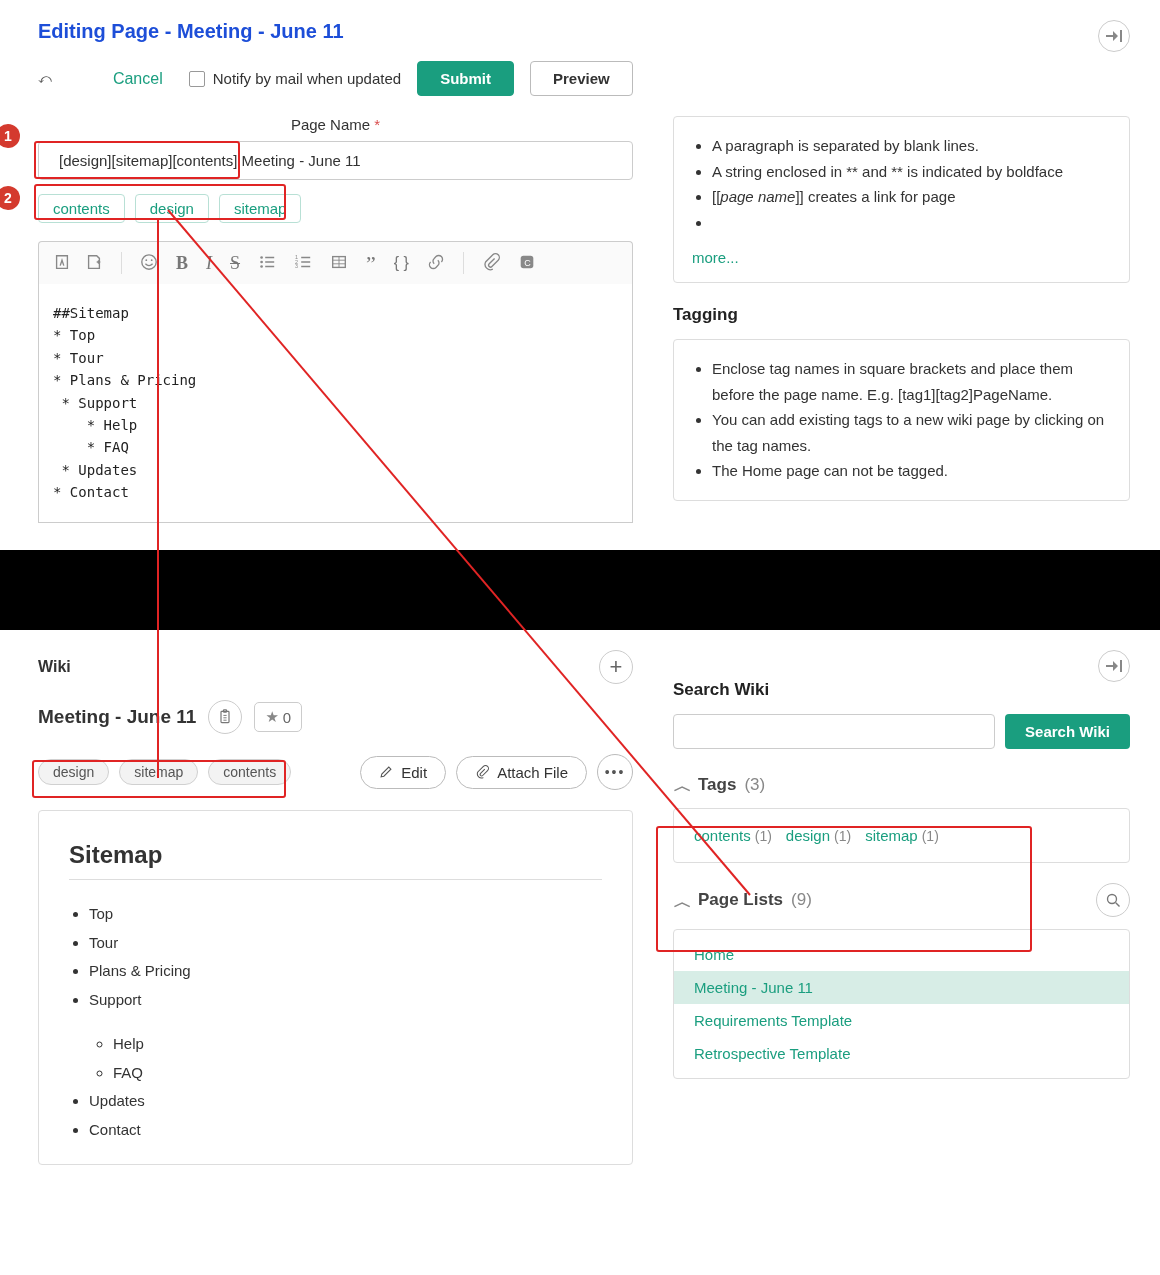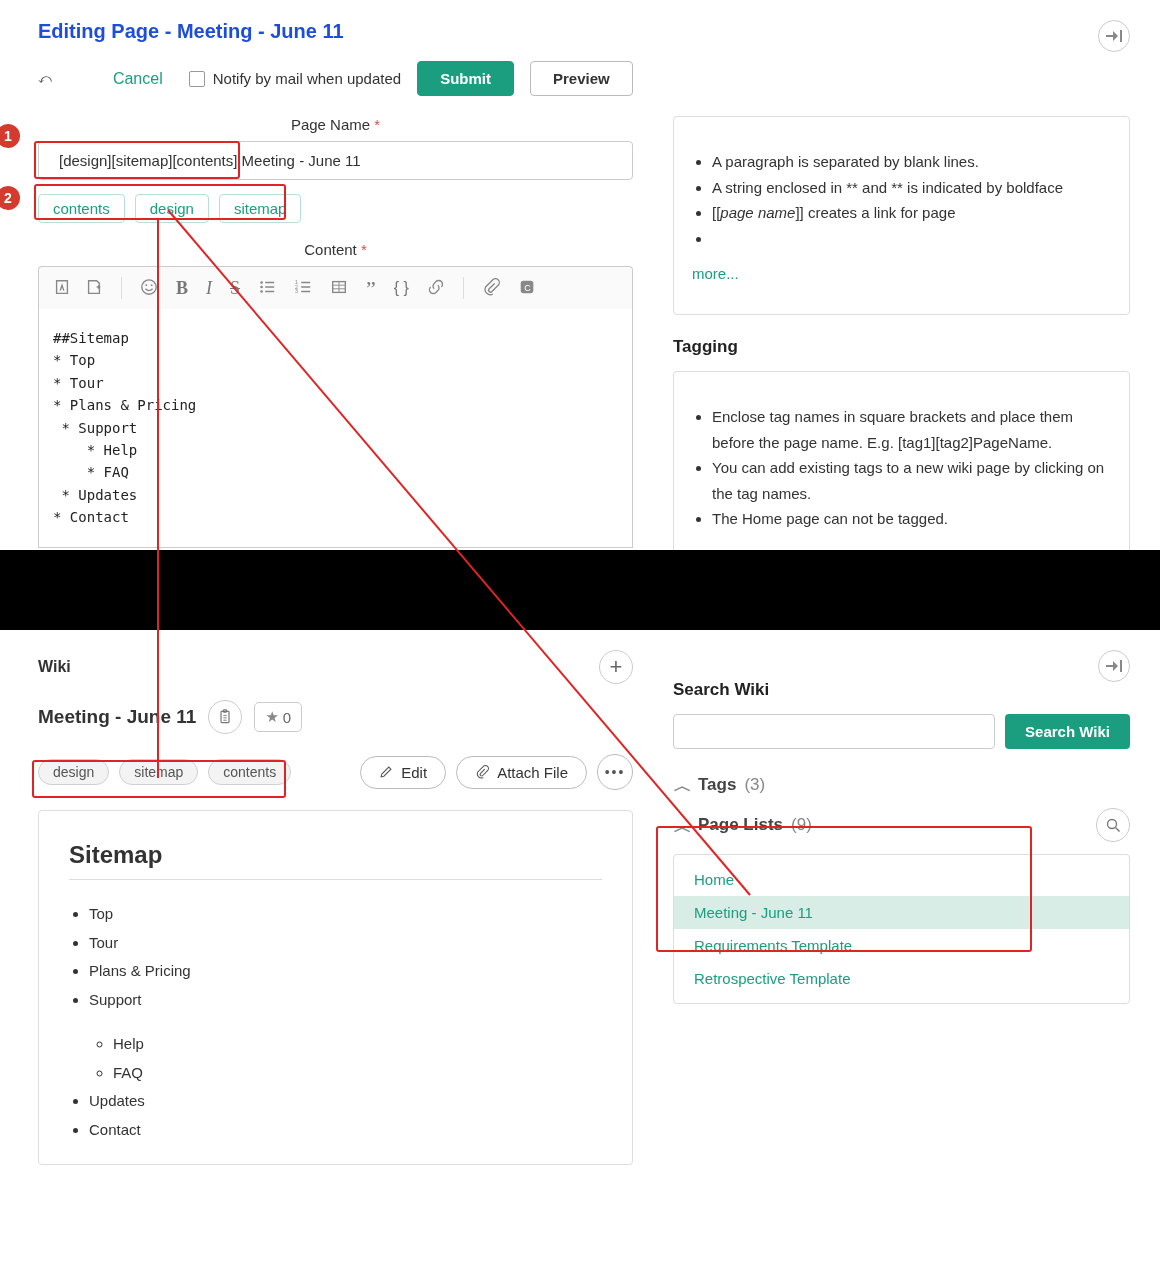--- a/index.html
+++ b/index.html
@@ -33,21 +33,21 @@
 .tag-pill { padding: 5px 14px; border: 1px solid #b8e0d5; border-radius: 4px; color: #1a9e7f; font-size: 15px; background: #fff; cursor: pointer; }
 .tag-pill-grey { border: 1px solid #d0d0d0; border-radius: 14px; background: #f3f3f3; color: #555; padding: 4px 14px; font-size: 14px; cursor: pointer; }
 
 .editor-toolbar { border: 1px solid #ccc; border-bottom: none; border-radius: 4px 4px 0 0; padding: 10px 14px; background: #fafafa; display: flex; align-items: center; gap: 18px; color: #888; }
 .editor-toolbar .tb-group { display: flex; gap: 14px; align-items: center; }
 .editor-toolbar svg, .editor-toolbar .icon { width: 18px; height: 18px; fill: #777; color: #777; }
 .tb-divider { width: 1px; height: 22px; background: #ddd; }
 .editor-body { border: 1px solid #ccc; border-top: none; padding: 18px 14px; min-height: 220px; font-family: monospace; font-size: 14px; line-height: 1.6; white-space: pre-wrap; color: #222; }
 
 .side-h { font-size: 17px; font-weight: 600; color: #222; margin-bottom: 14px; }
-.side-box { border: 1px solid #ddd; border-radius: 4px; padding: 32px 18px; }
+.side-box { border: 1px solid #ddd; border-radius: 4px; padding: 16px 18px; }
 .side-box ul { list-style: disc; padding-left: 20px; }
 .side-box li { font-size: 15px; color: #333; line-height: 1.7; }
 .side-box li em { font-style: italic; }
 .more-link { color: #1a9e7f; font-size: 15px; margin-top: 14px; display: inline-block; }
 
 
 .p2-two-col { display: flex; gap: 40px; }
 .p2-left { flex: 0 0 595px; }
 .p2-right { flex: 1; }
 .wiki-title-row { display: flex; align-items: center; gap: 12px; margin-bottom: 20px; }
@@ -112,23 +112,20 @@
         <span>Page Name</span> <span class="required">*</span>
       </label>
       <input class="text-input" type="text" value="[design][sitemap][contents] Meeting - June 11" style="">
 
       <div class="tags-row" id="edit-tags">
           <span class="tag-pill">contents</span>
           <span class="tag-pill">design</span>
           <span class="tag-pill">sitemap</span>
         </div>
 
-      <label class="field-label">
-        <span>Content</span> <span class="required">*</span>
-      </label>
 
       <div class="editor-toolbar">
         <div class="tb-group">
           <span><svg viewBox="0 0 20 20">
                 <path d="M4 3h12v14H4z" fill="none" stroke="#888" stroke-width="1.5"></path>
                 <path d="M8 14l2-6 2 6" fill="none" stroke="#888" stroke-width="1.5"></path>
               </svg></span>
           <span><svg viewBox="0 0 20 20">
                 <path d="M4 3h9l3 3v11H4z" fill="none" stroke="#888" stroke-width="1.5"></path>
                 <path d="M13 10h4M15 8v4" stroke="#888" stroke-width="1.5"></path>
@@ -288,20 +285,21 @@
       <div class="search-row">
         <input class="search-input" type="text" style="">
         <button class="search-btn">Search Wiki</button>
       </div>
 
       <div class="accordion-head">
         <span style="color: rgb(136, 136, 136); transform: rotate(90deg); display: inline-block;">〈</span>
         <span>Tags</span>
         <span class="count">(3)</span>
       </div>
+      <div class="tags-box" id="side-tags-box"><span class="tag-link">contents</span><span class="tag-count">(1)</span><span class="tag-link">design</span><span class="tag-count">(1)</span><span class="tag-link">sitemap</span><span class="tag-count">(1)</span></div>
 
       <div class="accordion-head">
         <span style="color: rgb(136, 136, 136); transform: rotate(90deg); display: inline-block;">〈</span>
         <span>Page Lists</span>
         <span class="count">(9)</span>
         <div class="circle-btn">
           <svg width="15" height="15" viewBox="0 0 20 20">
               <circle cx="8" cy="8" r="6" fill="none" stroke="#777" stroke-width="1.8"></circle>
               <path d="M13 13l5 5" stroke="#777" stroke-width="1.8"></path>
             </svg>

